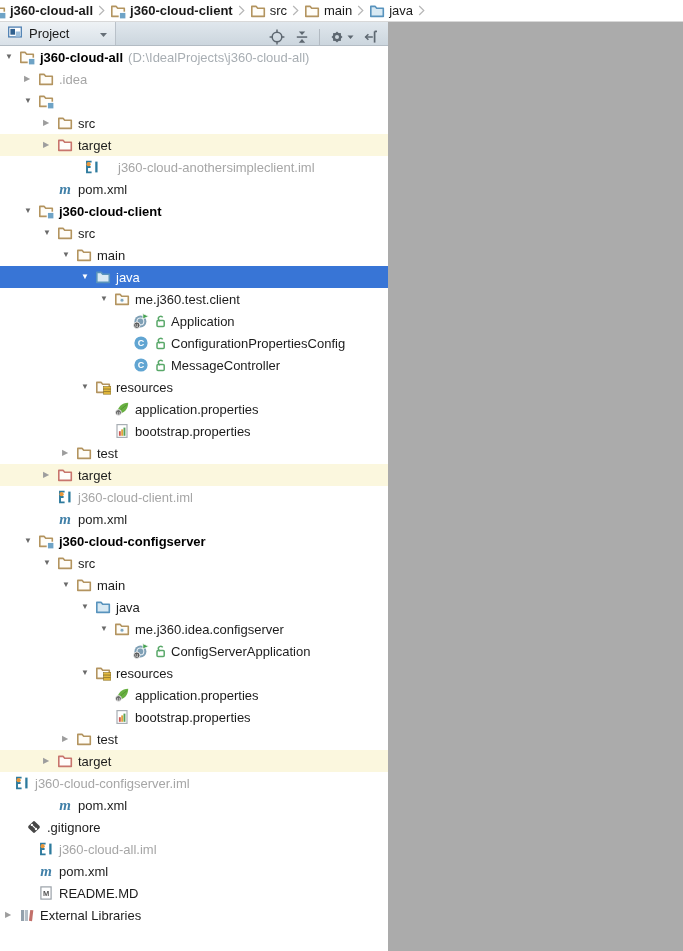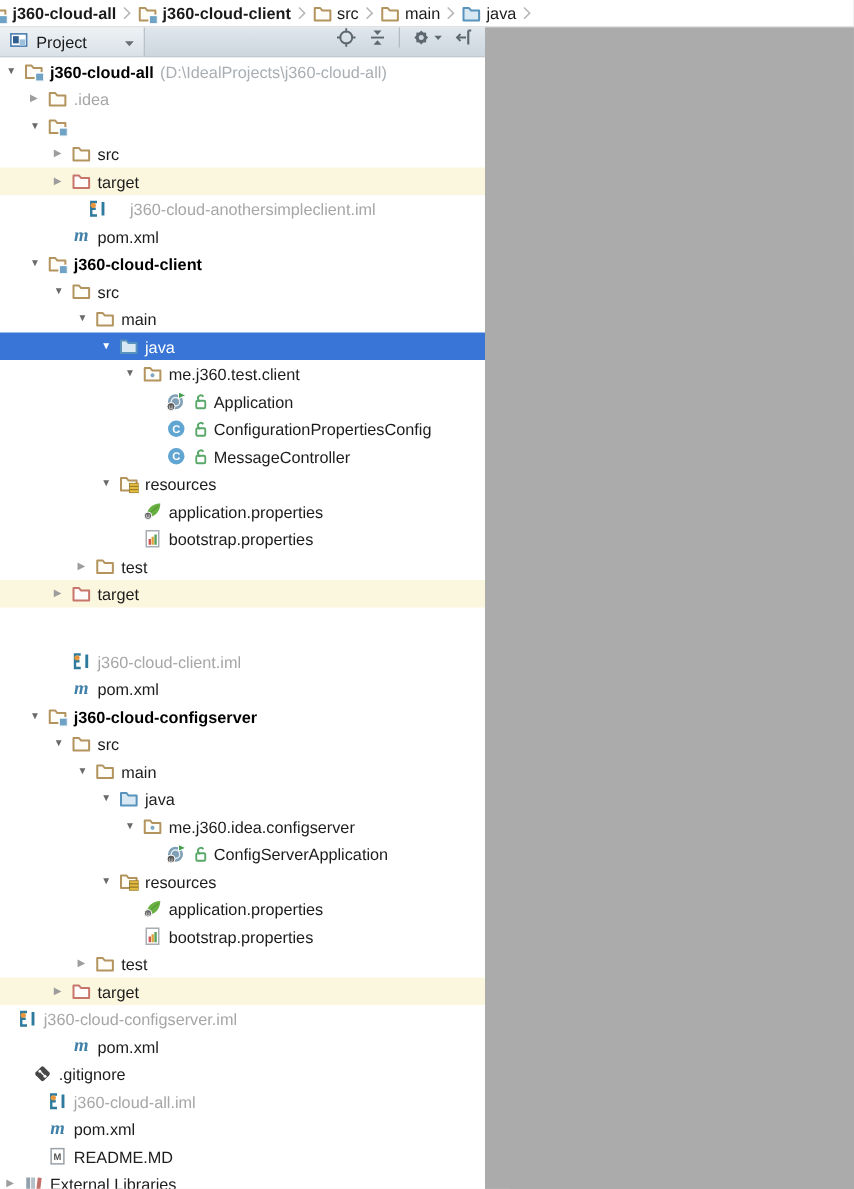--- a/index.html
+++ b/index.html
@@ -22,21 +22,21 @@
   .crumb .cicon.clip { width:6px; flex:0 0 6px; overflow:hidden; }
   .crumb .cicon.clip svg { margin-left:-10px; }
   .crumb .clabel.bold { font-weight:bold; }
   .crumb .csep { margin:0 5px; display:inline-flex; }
 
   
   .panel { position:absolute; top:22px; left:0; width:388px; bottom:0; background:#ffffff; }
   .toolbar {
     height:24px; background:linear-gradient(#e0e7ed,#ccd6de);
     border-bottom:1px solid #b3bcc4; box-sizing:border-box;
-    display:flex; align-items:flex-start;
+    display:flex; align-items:flex-end;
   }
   .project-btn {
     height:100%; width:116px; box-sizing:border-box;
     background:linear-gradient(#eef2f5,#d9e1e8);
     border-right:1px solid #b9c1c9;
     display:flex; align-items:center; padding:0 7px; gap:6px;
     font-size:13px; color:#1a1a1a;
   }
   .project-btn .caret { margin-left:auto; }
   .tb-spacer { flex:1; }
@@ -234,21 +234,21 @@
       </div>
       <div class="row yellow" style="padding-left: 43px;">
         <span class="arrow collapsed">▶</span>
         <span class="icon">
           <svg width="16" height="16" viewBox="0 0 16 16">
             <path d="M1.8 13.4 V3.4 h4.4 l1.5 1.9 h6.6 v8.1 Z" fill="#fffdfb" stroke="#c8756c" stroke-width="1.6" stroke-linejoin="round"></path>
           </svg>
         </span>
         <span class="label">target</span>
       </div>
-      <div class="row" style="padding-left: 43px; gap: 13px;">
+      <div class="row" style="padding-left: 57px; gap: 13px;">
         <span class="arrow"></span>
         <span class="icon">
           <svg width="16" height="16" viewBox="0 0 16 16">
             <path d="M7.6 2.6 H3 V13.4 H7.6 M3 8 H6.6" fill="none" stroke="#2d7a9d" stroke-width="1.9"></path>
             <path d="M12.4 2.6 V13.4" stroke="#2d7a9d" stroke-width="2.3"></path>
             <circle cx="4.6" cy="5.2" r="2.1" fill="#e8973c"></circle>
           </svg>
         </span>
         <span class="label gray">j360-cloud-anothersimpleclient.iml</span>
       </div>
@@ -406,21 +406,21 @@
       </div>
       <div class="row yellow" style="padding-left: 43px;">
         <span class="arrow collapsed">▶</span>
         <span class="icon">
           <svg width="16" height="16" viewBox="0 0 16 16">
             <path d="M1.8 13.4 V3.4 h4.4 l1.5 1.9 h6.6 v8.1 Z" fill="#fffdfb" stroke="#c8756c" stroke-width="1.6" stroke-linejoin="round"></path>
           </svg>
         </span>
         <span class="label">target</span>
       </div>
-      <div class="row" style="padding-left: 43px; margin-top: 32px;">
+      <div class="row" style="padding-left: 43px;">
         <span class="arrow"></span>
         <span class="icon">
           <svg width="16" height="16" viewBox="0 0 16 16">
             <path d="M7.6 2.6 H3 V13.4 H7.6 M3 8 H6.6" fill="none" stroke="#2d7a9d" stroke-width="1.9"></path>
             <path d="M12.4 2.6 V13.4" stroke="#2d7a9d" stroke-width="2.3"></path>
             <circle cx="4.6" cy="5.2" r="2.1" fill="#e8973c"></circle>
           </svg>
         </span>
         <span class="label gray">j360-cloud-client.iml</span>
       </div>

